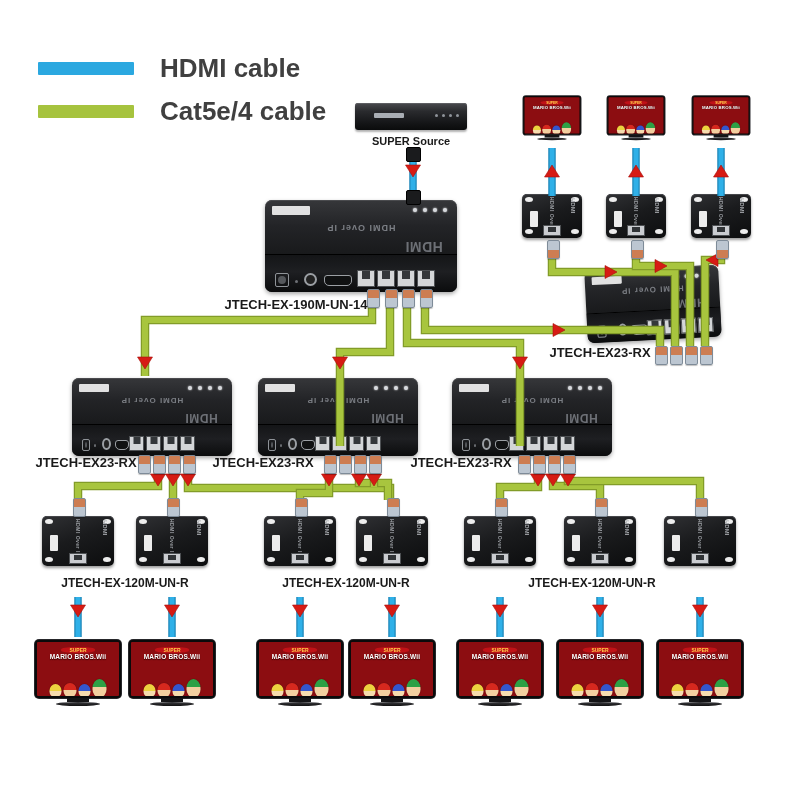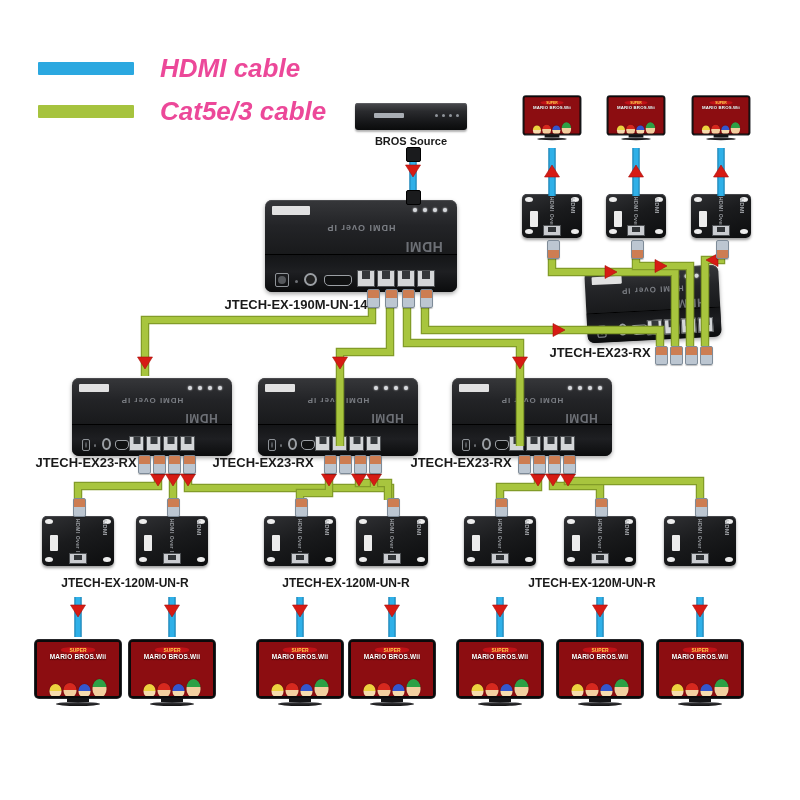--- a/index.html
+++ b/index.html
@@ -2,21 +2,21 @@
 <html><head>
 <meta charset="utf-8">
 <style>
   html,body{margin:0;padding:0;background:#fff;}
   #stage{position:relative;width:800px;height:800px;background:#ffffff;overflow:hidden;
          font-family:"Liberation Sans",sans-serif;}
   
   .legend{position:absolute;left:38px;top:52px;z-index:6;}
   .legend-row{display:flex;align-items:center;height:32px;margin-bottom:11px;}
   .legend-bar{display:inline-block;width:96px;height:13px;border-radius:1px;}
-  .legend-label{margin-left:26px;font-size:26px;font-weight:bold;color:#ec4899;letter-spacing:0px;font-style:italic;}
+  .legend-label{margin-left:26px;font-size:26px;font-weight:bold;color:#404040;letter-spacing:0px;}
   
   #cables{position:absolute;left:0;top:0;z-index:3;pointer-events:none;}
   .c-green-o{fill:none;stroke:#829c28;stroke-width:8.5px;}
   .c-green{fill:none;stroke:#a8c53e;stroke-width:6px;}
   .c-blue-o{fill:none;stroke:#1d86b8;stroke-width:7.5px;}
   .c-blue{fill:none;stroke:#2fb0e8;stroke-width:5px;}
   .c-arrow{fill:#d61b14;stroke:#a80f0a;stroke-width:.6px;}
   
   .bigunit{position:absolute;z-index:2;border-radius:7px;
     background:linear-gradient(180deg,#36373a 0%,#232427 28%,#1a1b1d 55%,#0f1012 100%);
@@ -102,21 +102,21 @@
 <body>
 
 <div id="stage">
   <div class="legend">
     <div class="legend-row">
       <span class="legend-bar" style="background: rgb(43, 168, 224);"></span>
       <span class="legend-label">HDMI cable</span>
     </div>
     <div class="legend-row">
       <span class="legend-bar" style="background: rgb(166, 195, 62);"></span>
-      <span class="legend-label">Cat5e/3 cable</span>
+      <span class="legend-label">Cat5e/4 cable</span>
     </div>
   </div>
   <svg id="cables" width="800" height="800">
       <polyline points="372,291 372,320 145,320 145,376" class="c-green-o"></polyline>
       <polyline points="372,291 372,320 145,320 145,376" class="c-green"></polyline>
       <polyline points="390,291 390,352 340,352 340,446" class="c-green-o"></polyline>
       <polyline points="390,291 390,352 340,352 340,446" class="c-green"></polyline>
       <polyline points="407,291 407,343 520,343 520,446" class="c-green-o"></polyline>
       <polyline points="407,291 407,343 520,343 520,446" class="c-green"></polyline>
       <polyline points="425,291 425,330 660,330 660,346" class="c-green-o"></polyline>
@@ -608,21 +608,21 @@
 
   <div class="src" style="left: 355px; top: 103px; width: 112px; height: 27px;">
     <span class="src-tray"></span>
     <span class="src-btns">
         <i></i>
         <i></i>
         <i></i>
         <i></i>
       </span>
   </div>
-<div class="dev-label" style="left: 411px; top: 135px; font-size: 11px;">BROS Source</div>
+<div class="dev-label" style="left: 411px; top: 135px; font-size: 11px;">SUPER Source</div>
     <div class="dev-label" style="left: 296px; top: 297px; font-size: 13px;">JTECH-EX-190M-UN-14</div>
     <div class="dev-label" style="left: 86px; top: 455px; font-size: 13px;">JTECH-EX23-RX</div>
     <div class="dev-label" style="left: 263px; top: 455px; font-size: 13px;">JTECH-EX23-RX</div>
     <div class="dev-label" style="left: 461px; top: 455px; font-size: 13px;">JTECH-EX23-RX</div>
     <div class="dev-label" style="left: 600px; top: 345px; font-size: 13px;">JTECH-EX23-RX</div>
     <div class="dev-label" style="left: 125px; top: 576px; font-size: 12px;">JTECH-EX-120M-UN-R</div>
     <div class="dev-label" style="left: 346px; top: 576px; font-size: 12px;">JTECH-EX-120M-UN-R</div>
     <div class="dev-label" style="left: 592px; top: 576px; font-size: 12px;">JTECH-EX-120M-UN-R</div>
     <div class="plug" style="left: 366.5px; top: 289px;"></div>
     <div class="plug" style="left: 384.5px; top: 289px;"></div>

